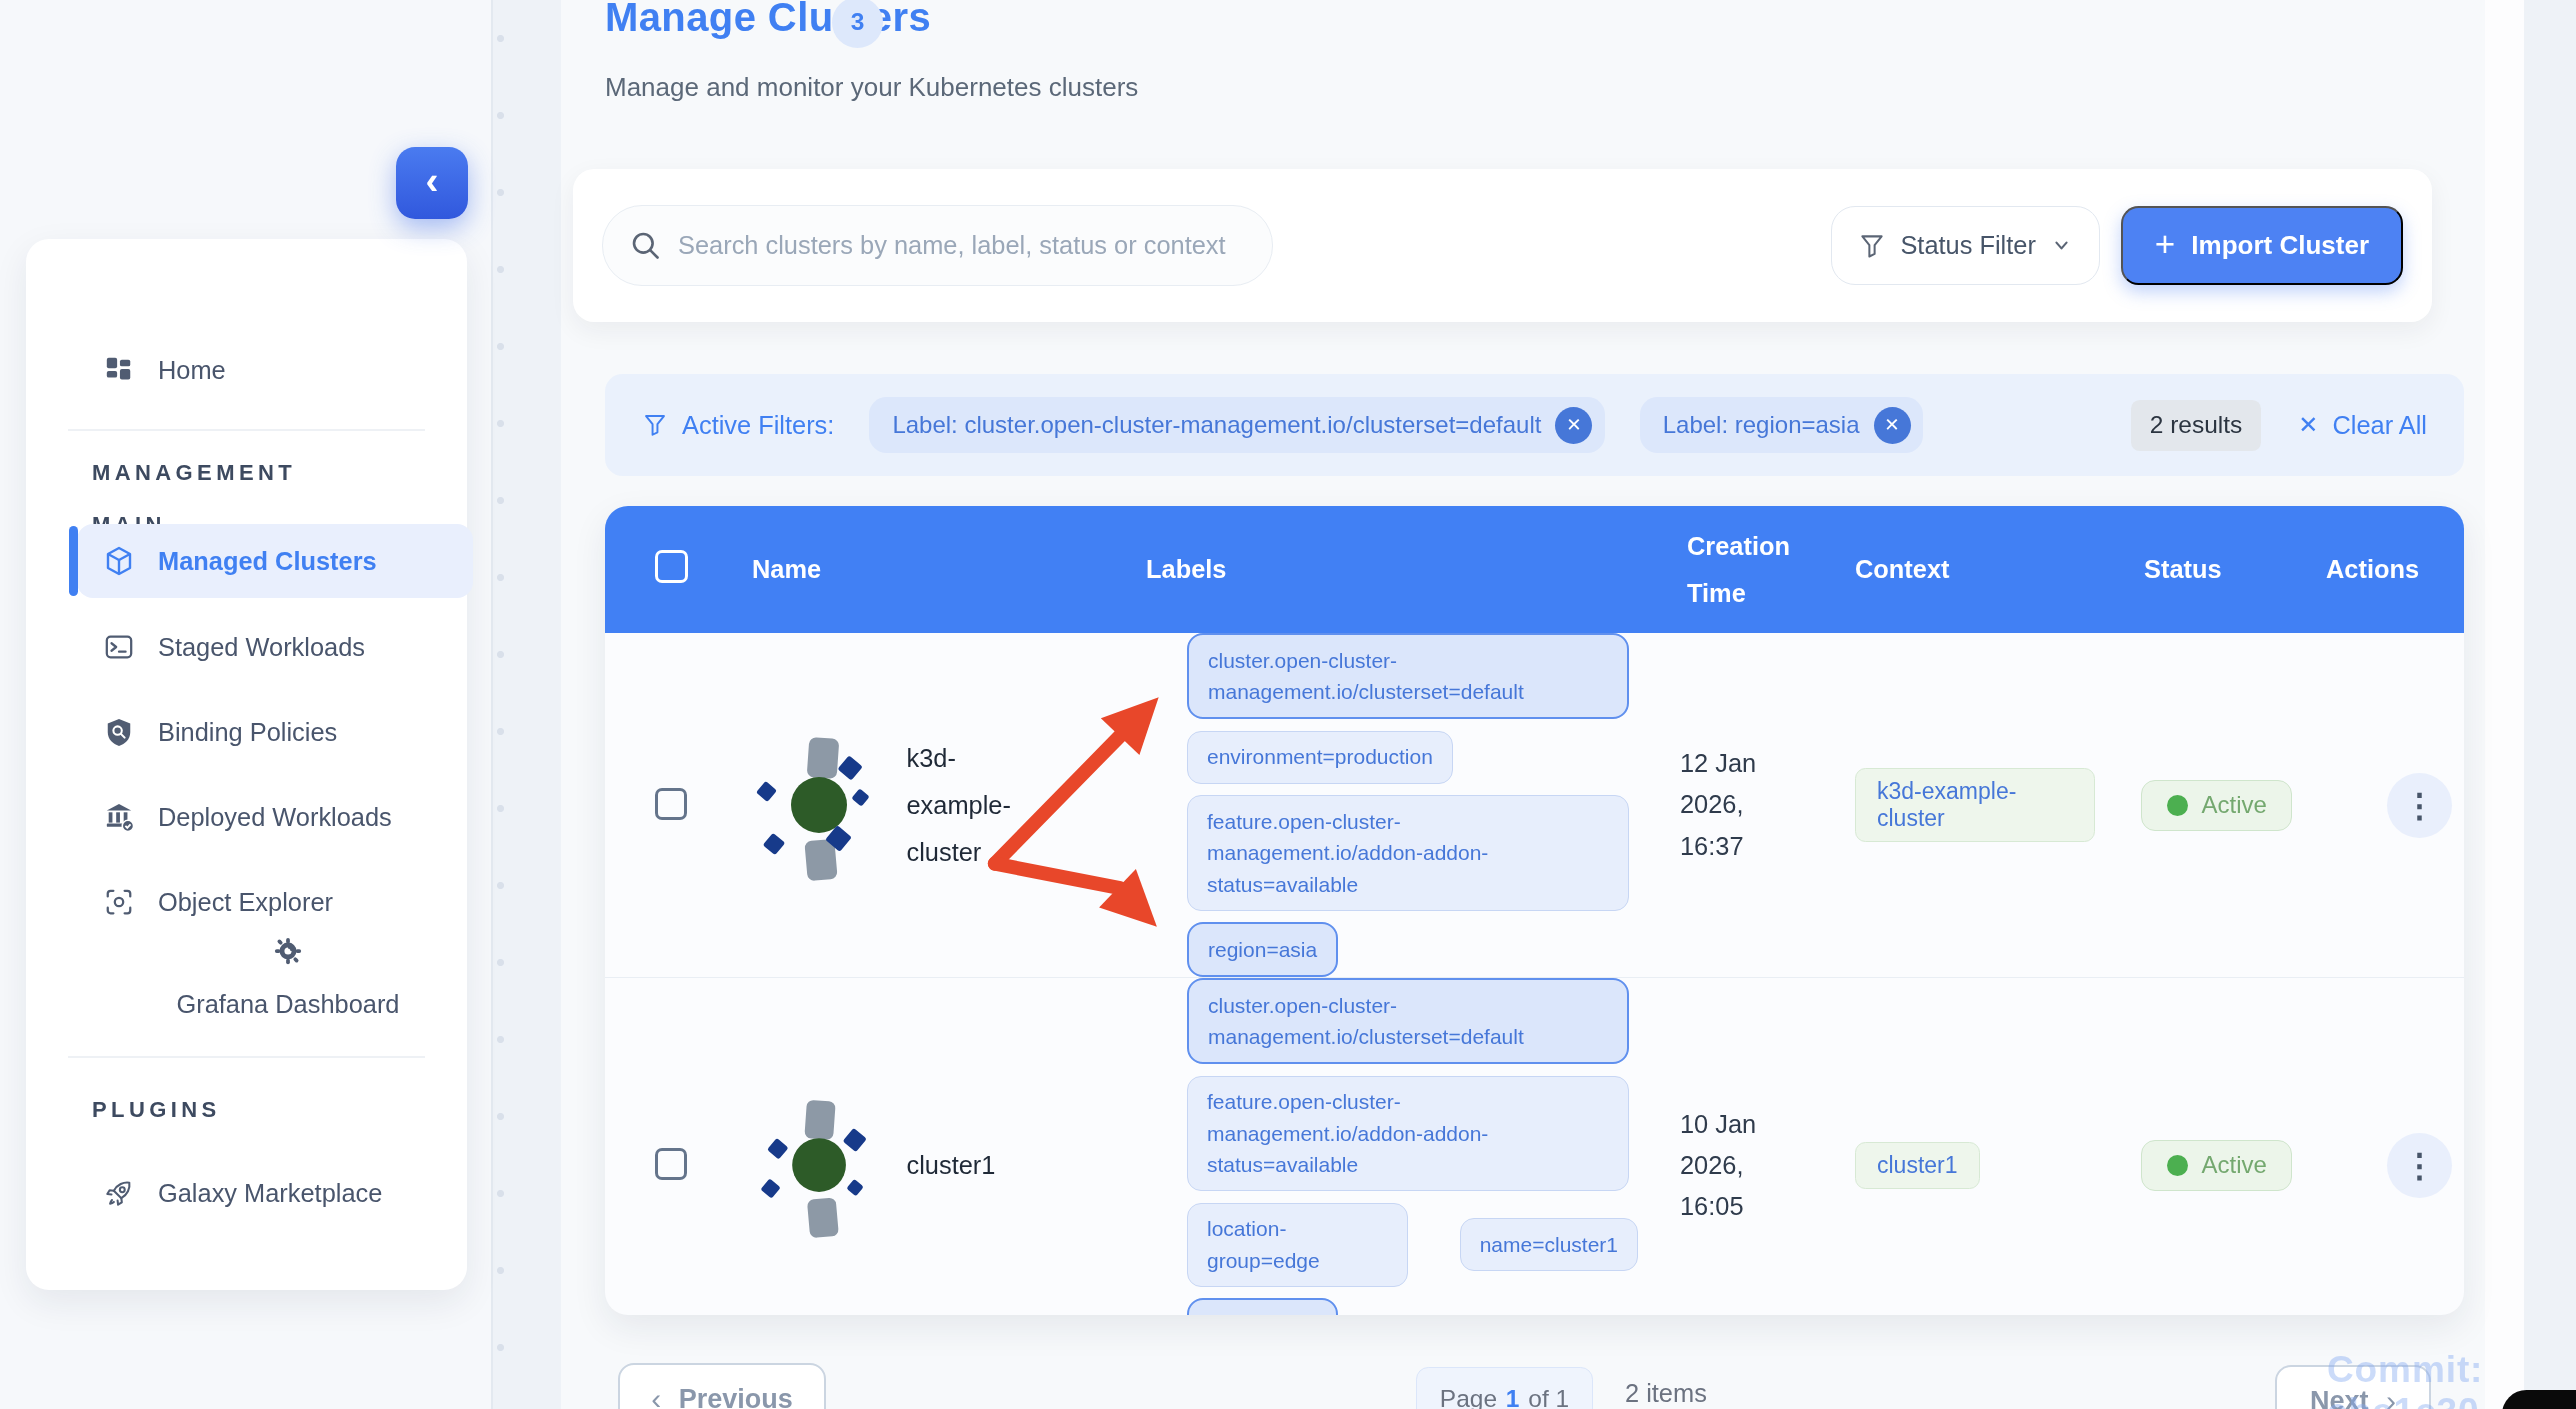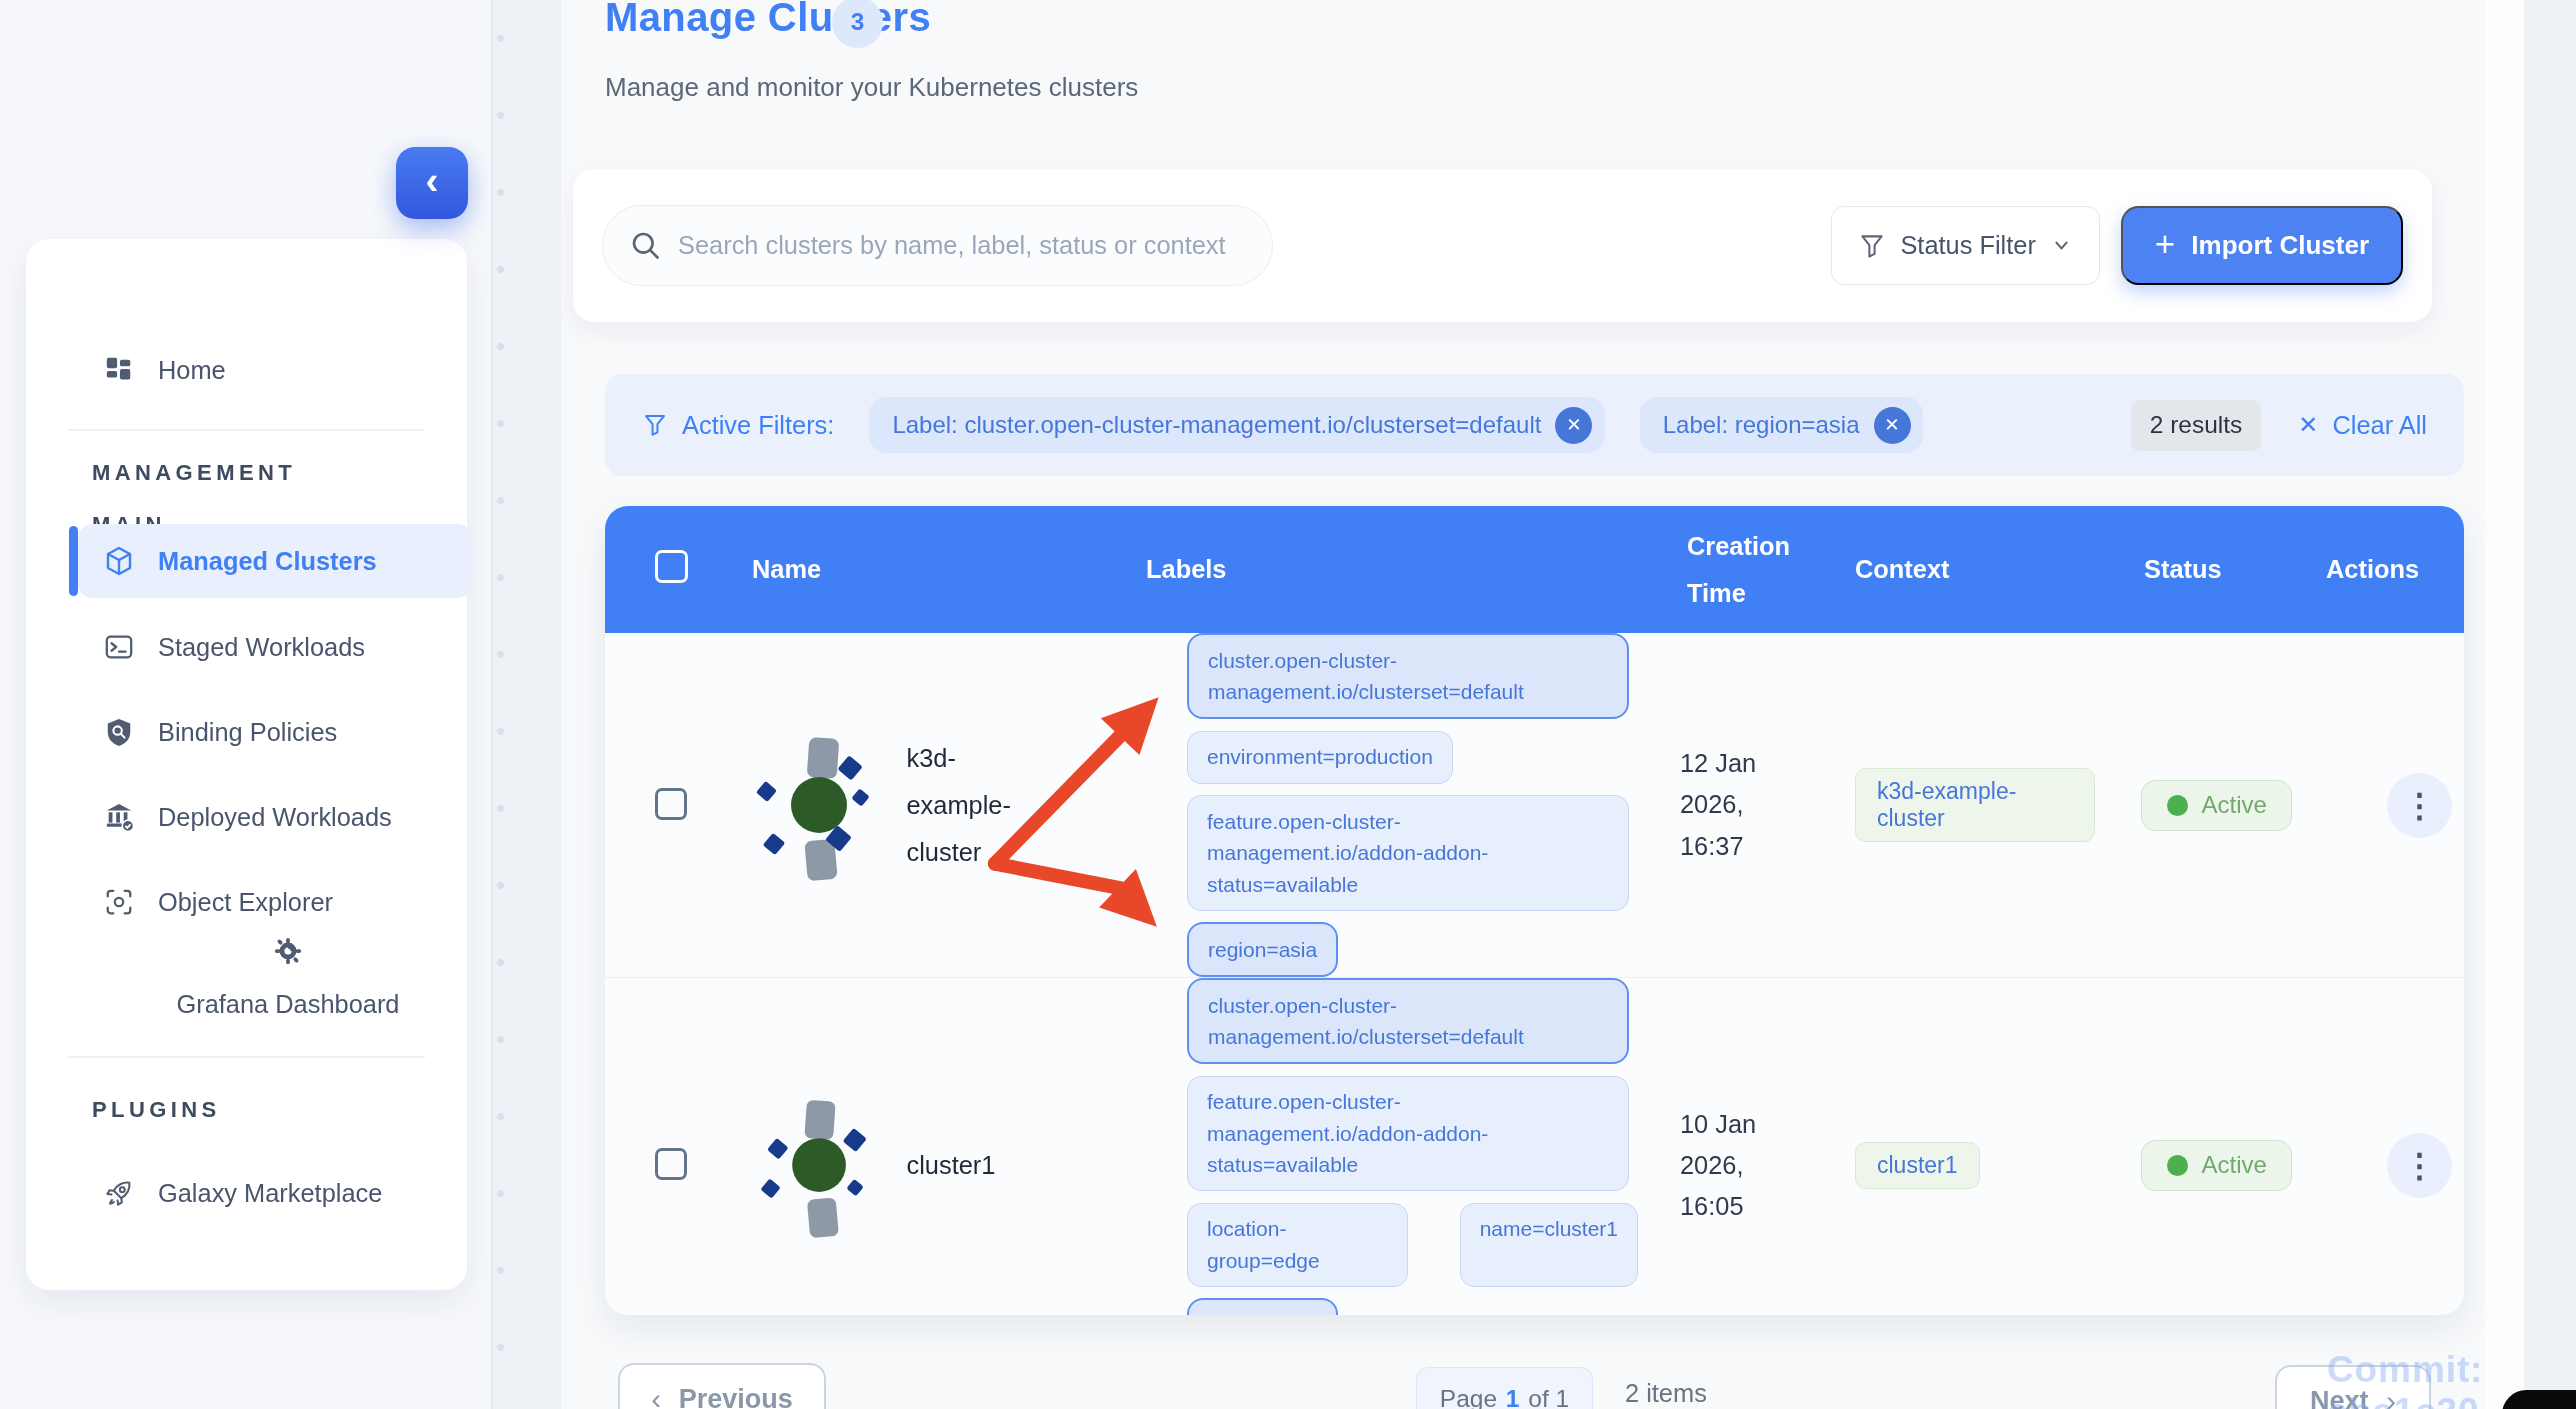--- a/index.html
+++ b/index.html
@@ -77,21 +77,21 @@
   }
   .search-wrap svg { position:absolute; left:24.5px; }
   .search-input {
     width:100%; height:100%; border:none; outline:none; background:transparent;
     border-radius:40px; padding:0 26px 0 75px; font-size:25.4px; color:#334155;
     font-family:"Liberation Sans", sans-serif;
   }
   .search-input::placeholder { color:#9aa7b8; }
   .toolbar-right { margin-left:auto; display:flex; align-items:center; gap:21px; }
   .status-filter-btn {
-    height:79px; padding:0 26px; border:1.8px solid #e2e8f0; border-radius:13px; background:#fff;
+    height:79px; padding:0 26px; border:1.8px solid #e2e8f0; border-radius:24px; background:#fff;
     display:flex; align-items:center; gap:14px; font-size:25.4px; color:#475569; cursor:pointer;
   }
   .import-btn {
     height:79px; padding:0 32px; border-radius:17.5px; background:#4d82f3; color:#fff;
     display:flex; align-items:center; gap:16px; font-size:26px; font-weight:bold; cursor:pointer;
     box-shadow:0 7px 17.5px rgba(77,130,243,.35);
   }
   .import-btn .plus { font-size:35px; font-weight:normal; transform:translateY(-1.8px); }
 
   
@@ -131,21 +131,21 @@
   .cb { display:inline-block; border-radius:7px; }
   .cb-header { width:33px; height:33px; border:3.1px solid #fff; }
   .cb-row { width:32px; height:32px; border:3.1px solid #64748b; background:#fbfcfe; cursor:pointer; }
   .trow { align-items:center; }
   .trow.r1 { height:344px; }
   .trow.r2 { height:337px; border-top:1.8px solid #e9eef4; }
   .td-check { padding-left:50px; }
   .td-name { display:flex; align-items:center; padding-left:56px; gap:24.5px; }
   .cluster-name { width:145px; font-size:25.4px; color:#1f2937; line-height:1.85; overflow-wrap:break-word; }
   .td-labels { display:flex; flex-direction:column; align-items:flex-start; gap:11.4px; padding-left:54px; }
-  .label-row { display:flex; gap:16px; }
+  .label-row { display:flex; gap:16px;align-items:center; }
   .k8s-chip {
     max-width:442px; background:#e7eefc; border:1.8px solid #c7d6f4; border-radius:14px;
     padding:9.6px 19px; font-size:21px; color:#4677d8; line-height:1.5; cursor:default;margin-left:36px;
   }
   .k8s-chip.hl { background:#dbe6fb; border:2.6px solid #6090ee; border-radius:16px; }
   .td-creation { padding-left:42px; }
   .creation-text { width:100px; font-size:25.4px; color:#2f3b4c; line-height:1.62; }
   .td-context { padding-left:49px; }
   .context-chip {
     display:inline-block; background:#eef6ec; border:1.8px solid #d7e9d4; border-radius:10.5px;

